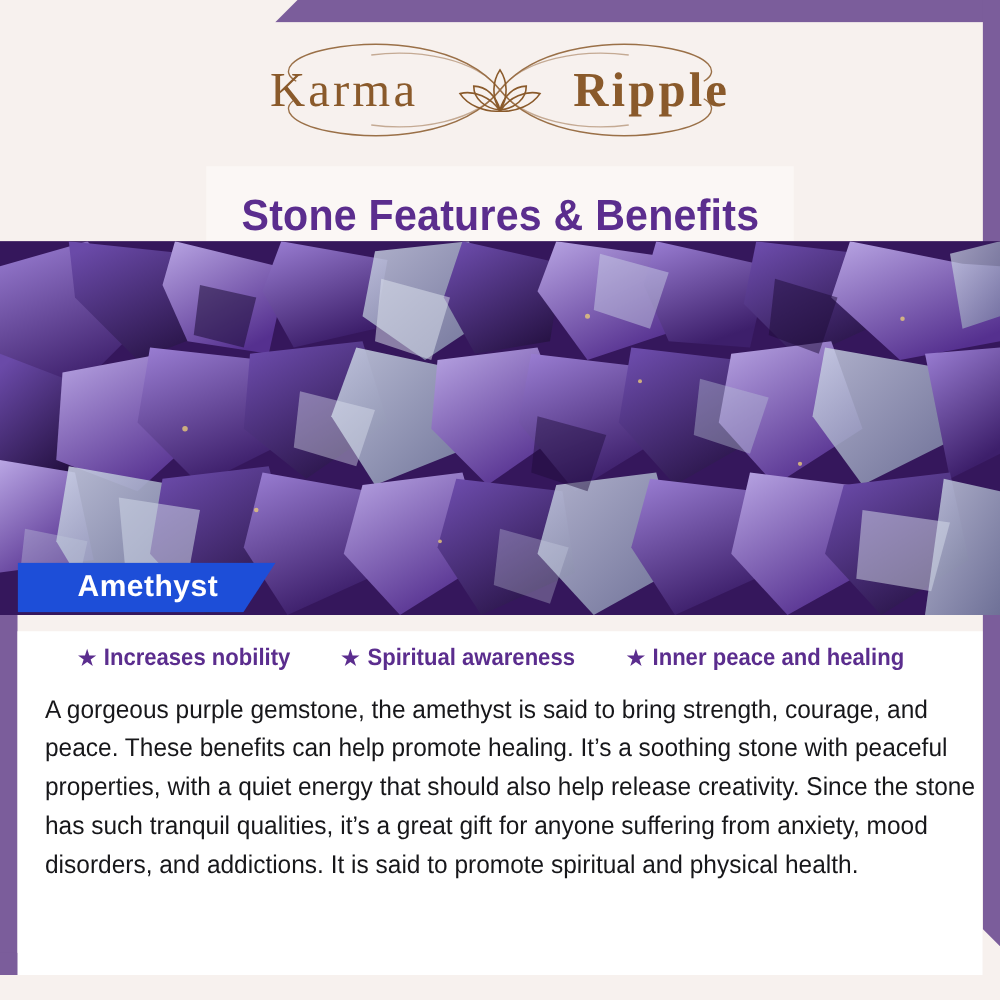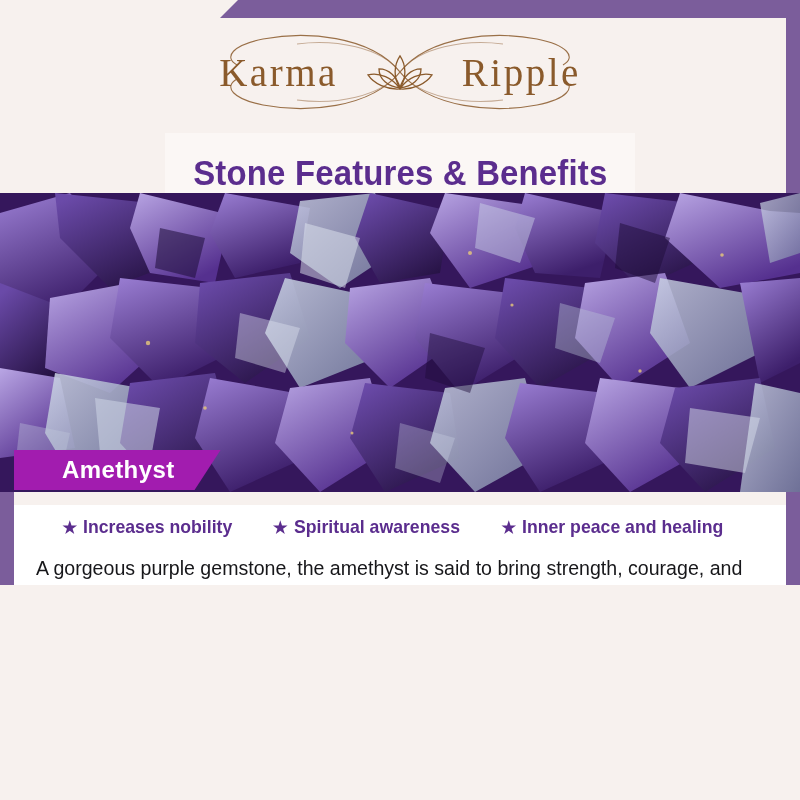--- a/index.html
+++ b/index.html
@@ -10,21 +10,21 @@
     width: 800px;
     height: 800px;
     overflow: hidden;
     background: #f7f1ee;
     font-family: "Liberation Sans", sans-serif;
   }
 
   #card {
     position: relative;
     width: 800px;
-    height: 585px;
+    height: 780px;
     background: #f7f1ee;
     overflow: hidden;
   }
 
   
   .band {
     position: absolute;
     background: #7b5d9b;
   }
   
@@ -84,21 +84,21 @@
   .brand-word {
     font-family: "Liberation Serif", serif;
     font-size: 39px;
     color: #8a5a2b;
     letter-spacing: 2.5px;
     line-height: 1;
     position: relative;
     z-index: 2;
   }
   #brand-left { margin-right: 64px; }
-  #brand-right { margin-left: 60px; }
+  #brand-right { margin-left: 60px; font-weight: bold; }
   #logo-lotus {
     position: absolute;
     left: 50%;
     top: 50%;
     transform: translate(-50%, -46%);
     z-index: 3;
   }
 
   
   #title-banner {
@@ -134,21 +134,21 @@
   }
   #hero-art { position: absolute; inset: 0; }
 
   
   #stone-label {
     position: absolute;
     top: 450px;
     left: 14px;
     height: 40px;
     padding: 0 46px 0 48px;
-    background: #a21caf;
+    background: #1d4ed8;
     display: flex;
     align-items: center;
     clip-path: polygon(0 0, 100% 0, calc(100% - 26px) 100%, 0 100%);
   }
   #stone-label-text {
     font-family: "Liberation Sans", sans-serif;
     font-size: 24px;
     font-weight: bold;
     color: #ffffff;
     letter-spacing: 0.4px;

